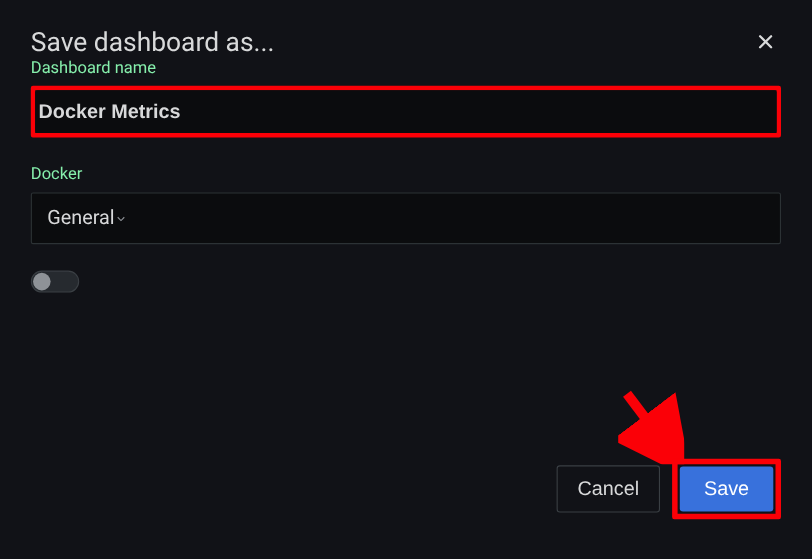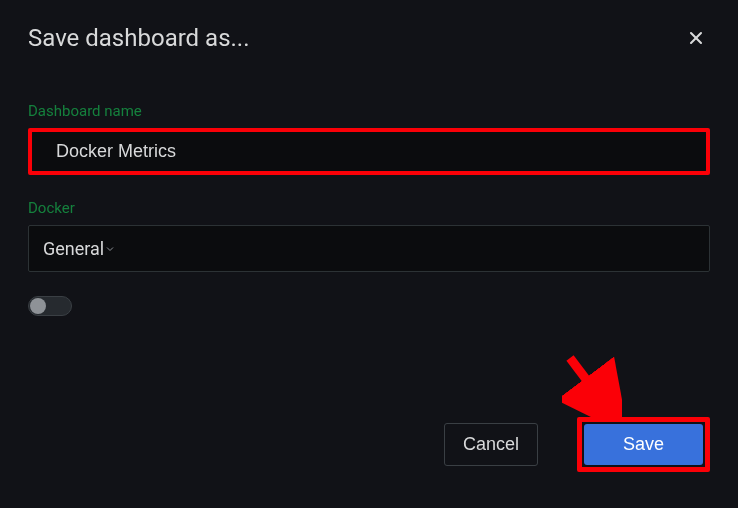--- a/index.html
+++ b/index.html
@@ -17,21 +17,20 @@
     }
     .modal {
       padding: 24px 28px;
       position: relative;
       height: 100%;
     }
     .modal-header {
       display: flex;
       justify-content: space-between;
       align-items: flex-end;
-      margin-bottom: 50px;
     }
     .modal-title {
       font-size: 24px;
       font-weight: 400;
       color: #d8d9da;
     }
     .close-btn {
       background: none;
       border: none;
       cursor: pointer;
@@ -44,21 +43,21 @@
       width: 20px;
       height: 20px;
       stroke: #d8d9da;
     }
     .form-group {
       margin-bottom: 24px;
     }
     .form-label {
       display: block;
       font-size: 15px;
-      color: #15803d;
+      color: #86efac;
       margin-bottom: 8px;
     }
     .input-wrap {
       position: relative;
     }
     .input-wrap.highlighted {
       border: 4px solid #fb0007;
       border-radius: 2px;
     }
     .text-input {
@@ -66,21 +65,22 @@
       background: #0b0c0e;
       border: 1px solid #2c3235;
       color: #d8d9da;
       font-size: 18px;
       padding: 10px 12px;
       outline: none;
       border-radius: 2px;
     }
     .input-wrap.highlighted .text-input {
       border: none;
-      padding: 9px 24px;
+      padding: 9px 3px;
+      font-weight: bold;
     }
     .select-wrap {
       position: relative;
       width: 100%;
       background: #0b0c0e;
       border: 1px solid #2c3235;
       border-radius: 2px;
       padding: 12px 14px;
       display: flex;
       align-items: center;
@@ -114,21 +114,21 @@
       width: 16px;
       height: 16px;
       background: #8e9297;
       border-radius: 50%;
     }
     .modal-footer {
       position: absolute;
       right: 28px;
       bottom: 36px;
       display: flex;
-      gap: 39px;
+      gap: 11px;
       align-items: center;
     }
     .btn {
       font-size: 18px;
       font-weight: 500;
       padding: 10px 18px;
       border-radius: 3px;
       cursor: pointer;
       border: none;
     }
@@ -140,21 +140,21 @@
     .btn-save-wrap {
       border: 5px solid #fb0007;
       border-radius: 2px;
       padding: 2px;
       display: inline-flex;
       position: relative;
     }
     .btn-save {
       background: #3871dc;
       color: #ffffff;
-      padding: 10px 39px;
+      padding: 10px 22px;
     }
     .arrow-annotation {
       position: absolute;
       left: 562px;
       top: 352px;
       width: 60px;
       height: 70px;
       pointer-events: none;
     }
   </style>

